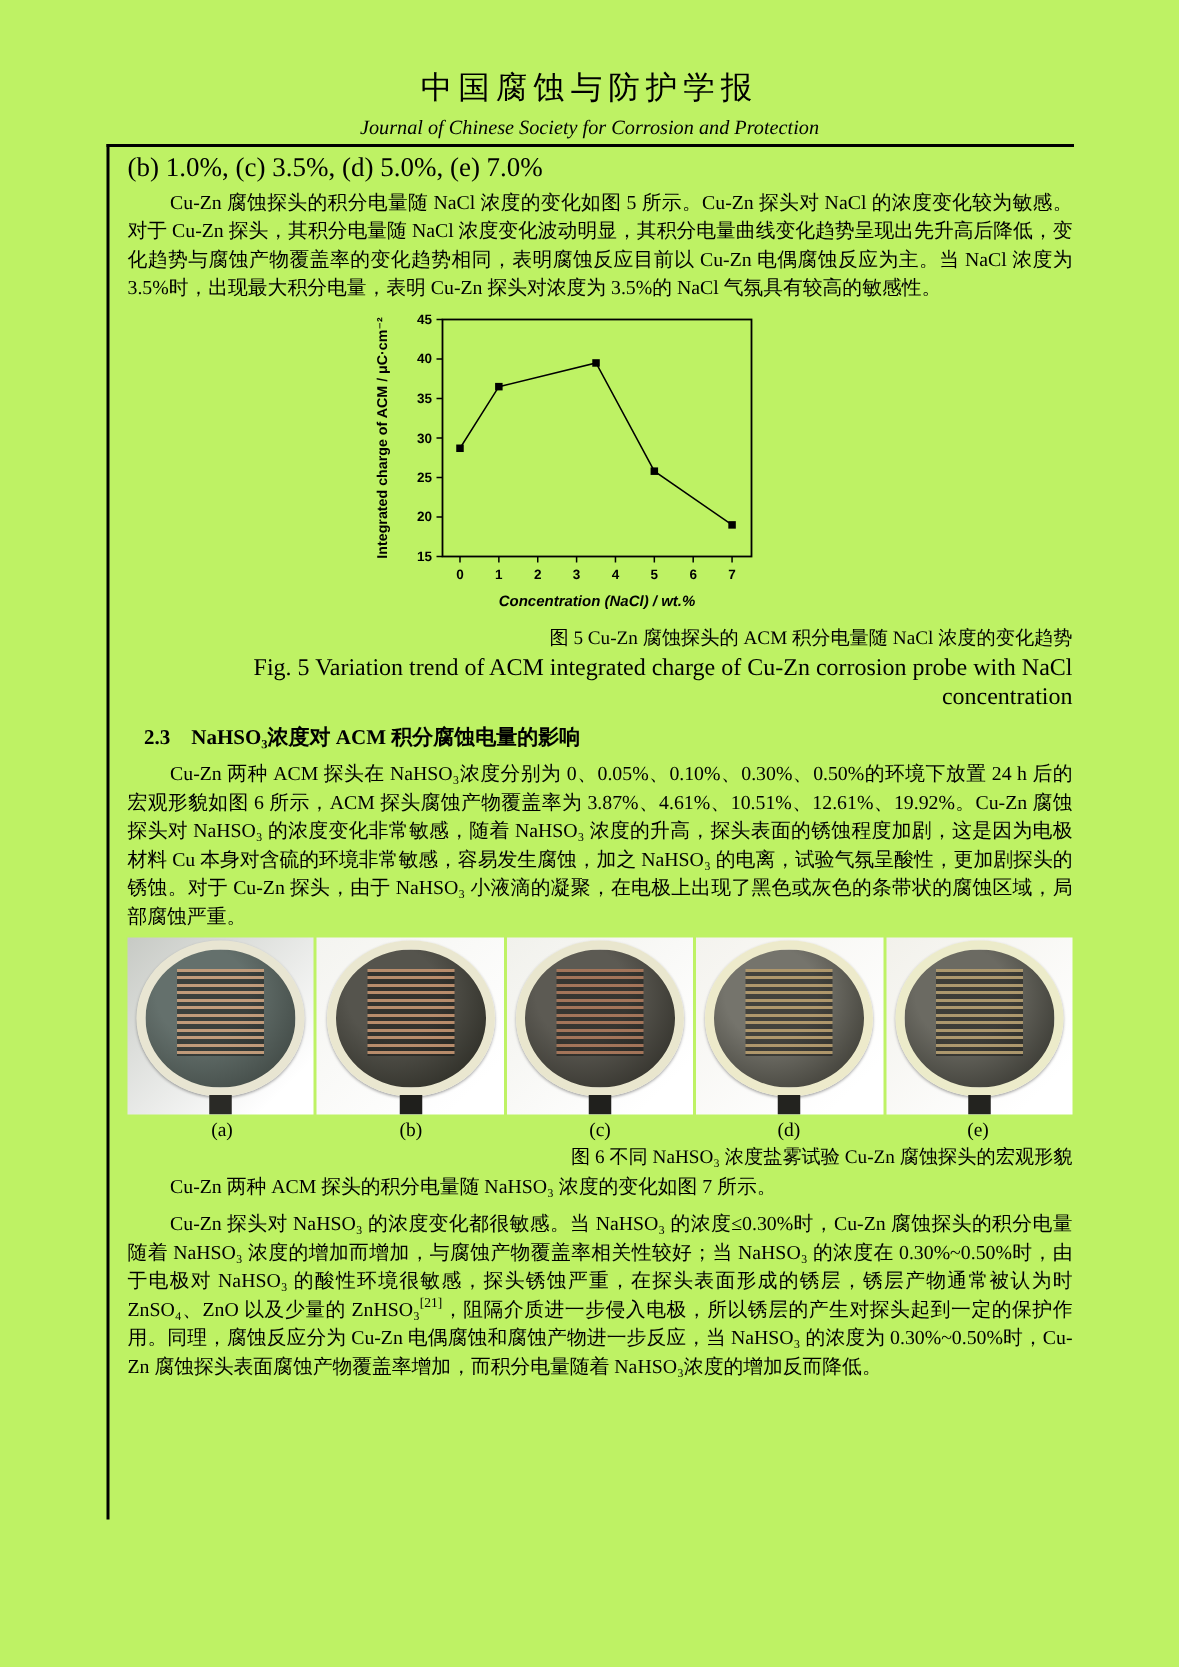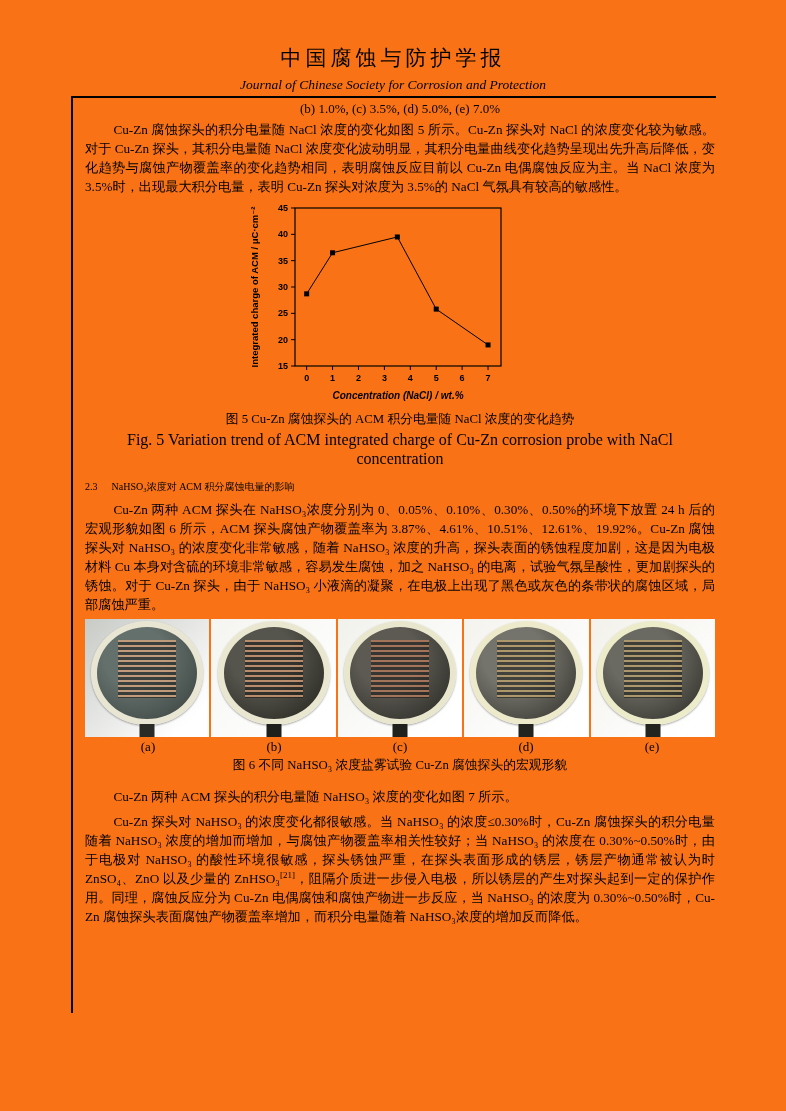--- a/index.html
+++ b/index.html
@@ -1,40 +1,40 @@
 <!DOCTYPE html>
 <html><head>
 <meta charset="utf-8">
 <style>
   html,body{margin:0;padding:0;background:#888;}
   .page{
     position:relative;
     width:786px;height:1111px;
-    background:#f97316;
+    background:#bef264;
     margin:0 auto;
     font-family:"Liberation Serif","DejaVu Serif",serif;
     color:#000;
     overflow:hidden;
   }
   .hdr{position:absolute;top:44px;left:0;width:100%;text-align:center;}
   .hdr-title{font-size:21px;letter-spacing:4px;font-weight:400;}
   .hdr-sub{font-size:13.5px;margin-top:5px;font-style:italic;}
   .hrule{position:absolute;left:71px;top:96px;width:645px;height:2px;background:#000;}
   .vrule{position:absolute;left:71px;top:96px;width:2px;height:917px;background:#000;}
   .body-col{position:absolute;left:85px;top:101px;width:630px;}
-  .center-line{text-align:center;font-size:13px;}
+  .center-line{text-align:left;font-size:18px;}
   p.para{
     margin:3px 0 0 0;
     font-size:13.2px;line-height:19px;
     text-align:justify;text-indent:2.15em;
   }
   .chart-wrap{width:310px;margin:4px auto 0 auto;}
-  .cap{ text-align:center;font-size:12.8px;line-height:19px;margin-top:1px;}
+  .cap{ text-align:right;font-size:12.8px;line-height:19px;margin-top:1px;}
   .cap-en{font-size:16px;}
-  .sec-head{margin-top:9px;font-size:10px;font-weight:normal;line-height:20px;}
+  .sec-head{margin-top:9px;font-size:14px;font-weight:bold;line-height:20px;margin-left:11px;}
   .sec-head .sec-no{margin-right:14px;}
   .photo-strip{display:flex;margin-top:5px;width:630px;height:118px;}
   .photo-cell{position:relative;flex:1 1 0;height:118px;margin-right:2px;overflow:hidden;}
   .photo-cell:last-child{margin-right:0;}
   .probe{
     position:absolute;left:50%;top:2px;transform:translateX(-50%);
     width:100px;height:92px;border-radius:50%;
     border:6px solid #e8e5d2;
     box-shadow:0 1px 2px rgba(0,0,0,0.35);
   }
@@ -159,18 +159,18 @@
     <div class="label-row">
       <div class="label-cell">(a)</div>
       <div class="label-cell">(b)</div>
       <div class="label-cell">(c)</div>
       <div class="label-cell">(d)</div>
       <div class="label-cell">(e)</div>
     </div>
 
     <div class="cap">图 6 不同 NaHSO₃ 浓度盐雾试验 Cu-Zn 腐蚀探头的宏观形貌</div>
 
-    <p class="para" style="margin-top:12px;">Cu-Zn 两种 ACM 探头的积分电量随 NaHSO₃ 浓度的变化如图 7 所示。</p>
+    <p class="para" style="margin-top:0;">Cu-Zn 两种 ACM 探头的积分电量随 NaHSO₃ 浓度的变化如图 7 所示。</p>
 
     <p class="para" style="margin-top:6px;"><span>Cu-Zn 探头对 NaHSO₃ 的浓度变化都很敏感。当 NaHSO₃ 的浓度≤0.30%时，Cu-Zn 腐蚀探头的积分电量随着 NaHSO₃ 浓度的增加而增加，与腐蚀产物覆盖率相关性较好；当 NaHSO₃ 的浓度在 0.30%~0.50%时，由于电极对 NaHSO₃ 的酸性环境很敏感，探头锈蚀严重，在探头表面形成的锈层，锈层产物通常被认为时 ZnSO₄、ZnO 以及少量的 ZnHSO₃</span><sup class="ref">[21]</sup><span>，阻隔介质进一步侵入电极，所以锈层的产生对探头起到一定的保护作用。同理，腐蚀反应分为 Cu-Zn 电偶腐蚀和腐蚀产物进一步反应，当 NaHSO₃ 的浓度为 0.30%~0.50%时，Cu-Zn 腐蚀探头表面腐蚀产物覆盖率增加，而积分电量随着 NaHSO₃浓度的增加反而降低。</span></p>
 
   </div>
 </div>
 
 </body></html>

